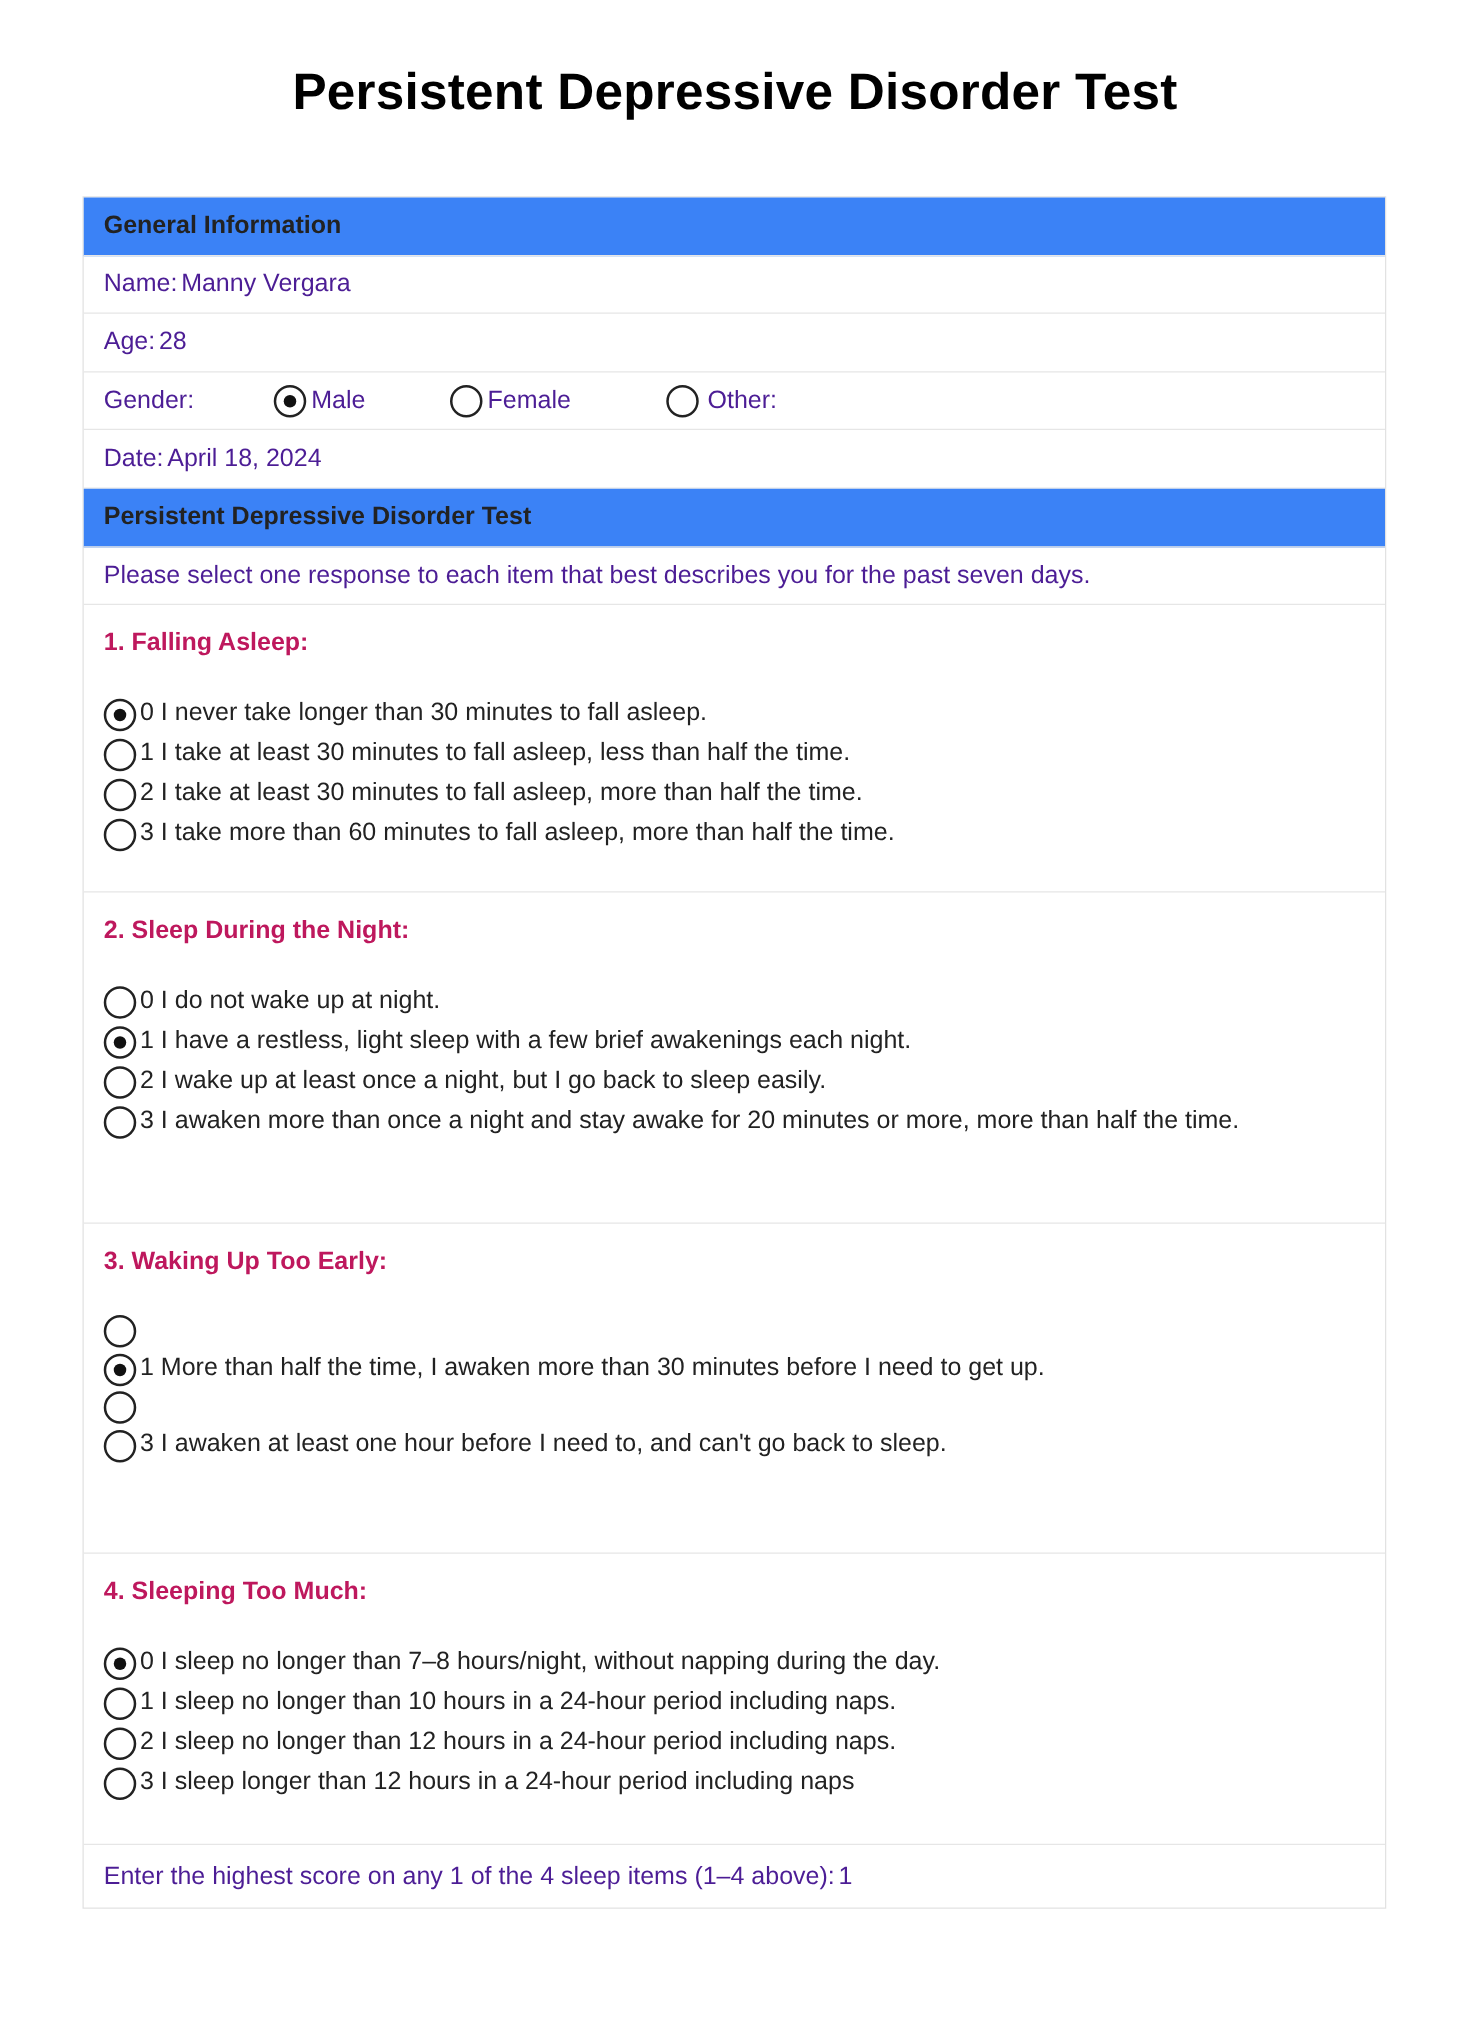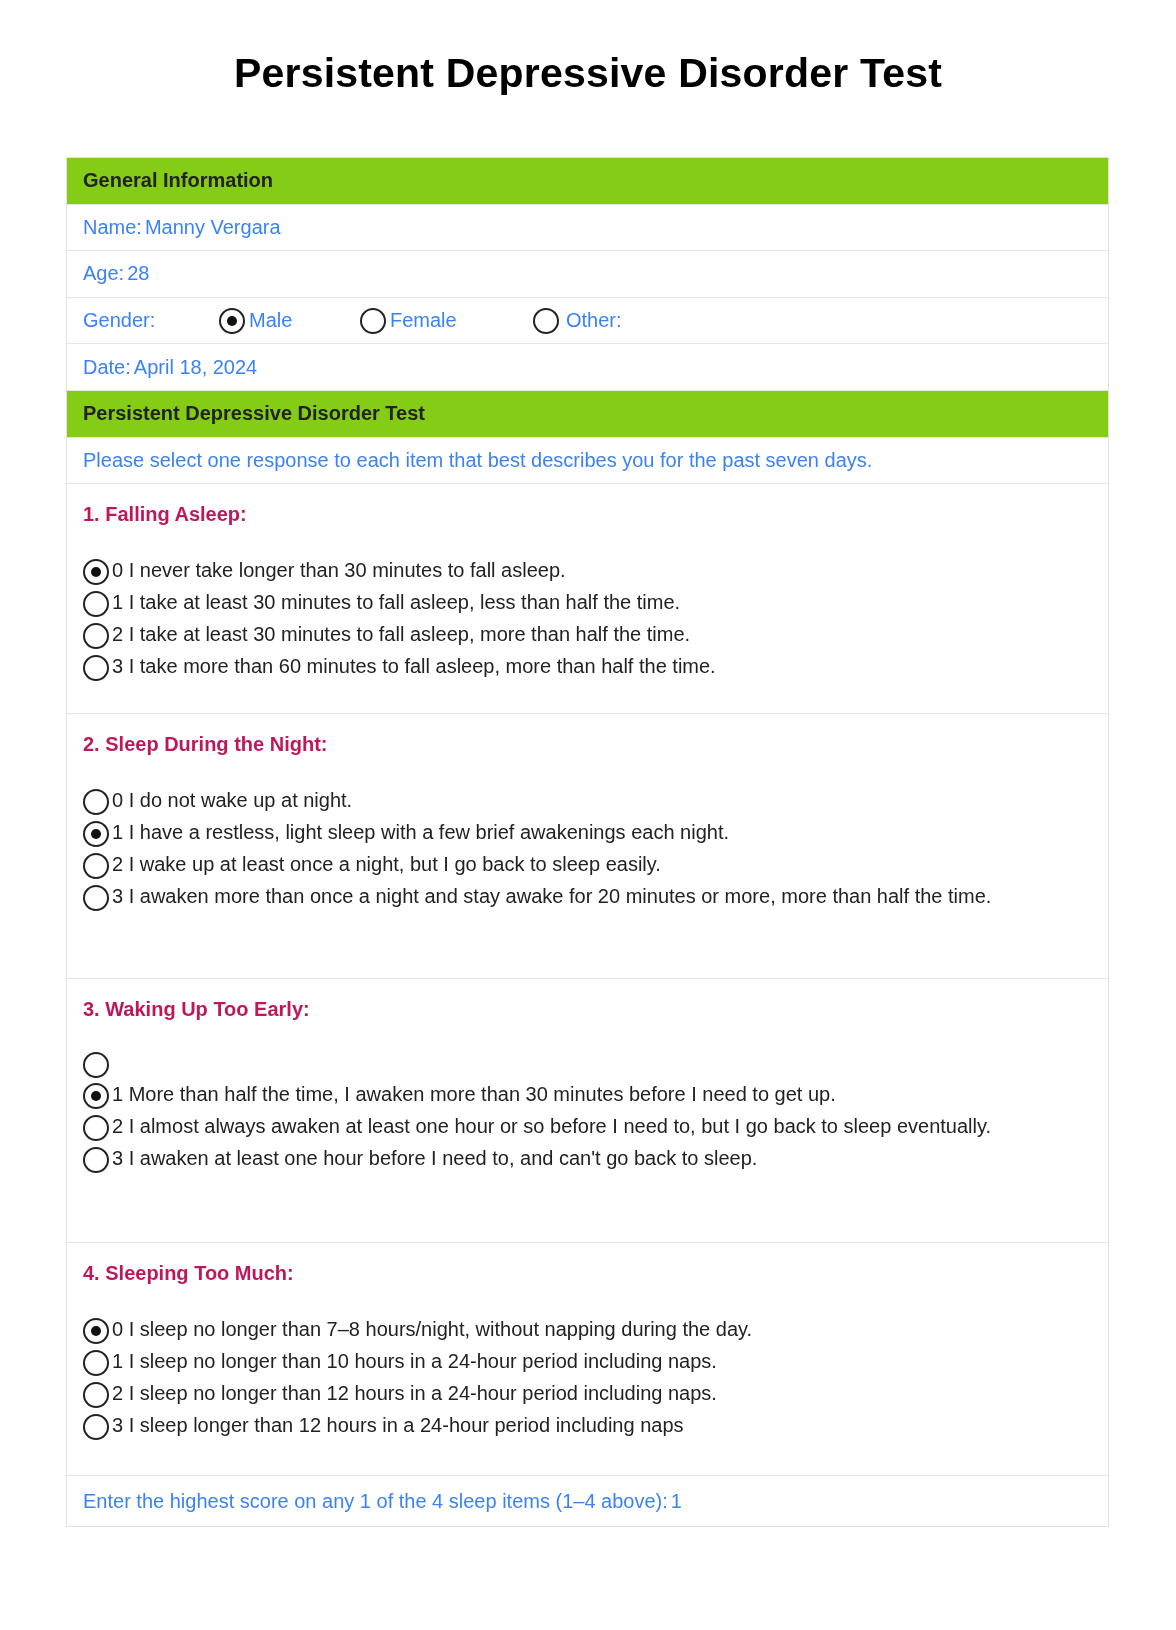--- a/index.html
+++ b/index.html
@@ -9,23 +9,23 @@
     position: absolute; left: 0; top: 50px; width: 1176px; text-align: center;
     font-size: 41px; font-weight: bold; color: #000; letter-spacing: 0.2px;
   }
   .form {
     position: absolute; left: 66px; top: 157px; width: 1043px;
     border: 1px solid #e2e2e2; background: #fff;
   }
   .row {
     height: 46.6px; border-bottom: 1px solid #e6e6e6;
     display: flex; align-items: center; padding-left: 16px;
-    font-size: 20px; color: #3b82f6;
+    font-size: 20px; color: #4c1d95;
   }
-  .row.header { background: #84cc16; font-weight: bold; color: #222; }
+  .row.header { background: #3b82f6; font-weight: bold; color: #222; }
   .row .lbl { margin-right: 3px; }
   .gender { position: relative; }
   .gender .opt { position: absolute; top: 50%; transform: translateY(-50%); display: flex; align-items: center; }
   .radio {
     width: 26px; height: 26px; border: 2px solid #222; border-radius: 50%;
     display: inline-flex; align-items: center; justify-content: center; flex: none;
     background: #fff;
   }
   .radio.checked::after {
     content: ""; width: 10px; height: 10px; border-radius: 50%; background: #111;
@@ -132,21 +132,20 @@
         <div class="q-options">
           <label class="q-option">
             <span class="radio"></span>
           </label>
           <label class="q-option">
             <span class="radio checked"></span>
             <span class="opt-text">1 More than half the time, I awaken more than 30 minutes before I need to get up.</span>
           </label>
           <label class="q-option">
             <span class="radio"></span>
-            <span class="opt-text">2 I almost always awaken at least one hour or so before I need to, but I go back to sleep eventually.</span>
           </label>
           <label class="q-option">
             <span class="radio"></span>
             <span class="opt-text">3 I awaken at least one hour before I need to, and can't go back to sleep.</span>
           </label>
         </div>
       </div>
       <div class="question" style="height: 233px;">
         <div class="q-title">4. Sleeping Too Much:</div>
         <div class="q-options">

